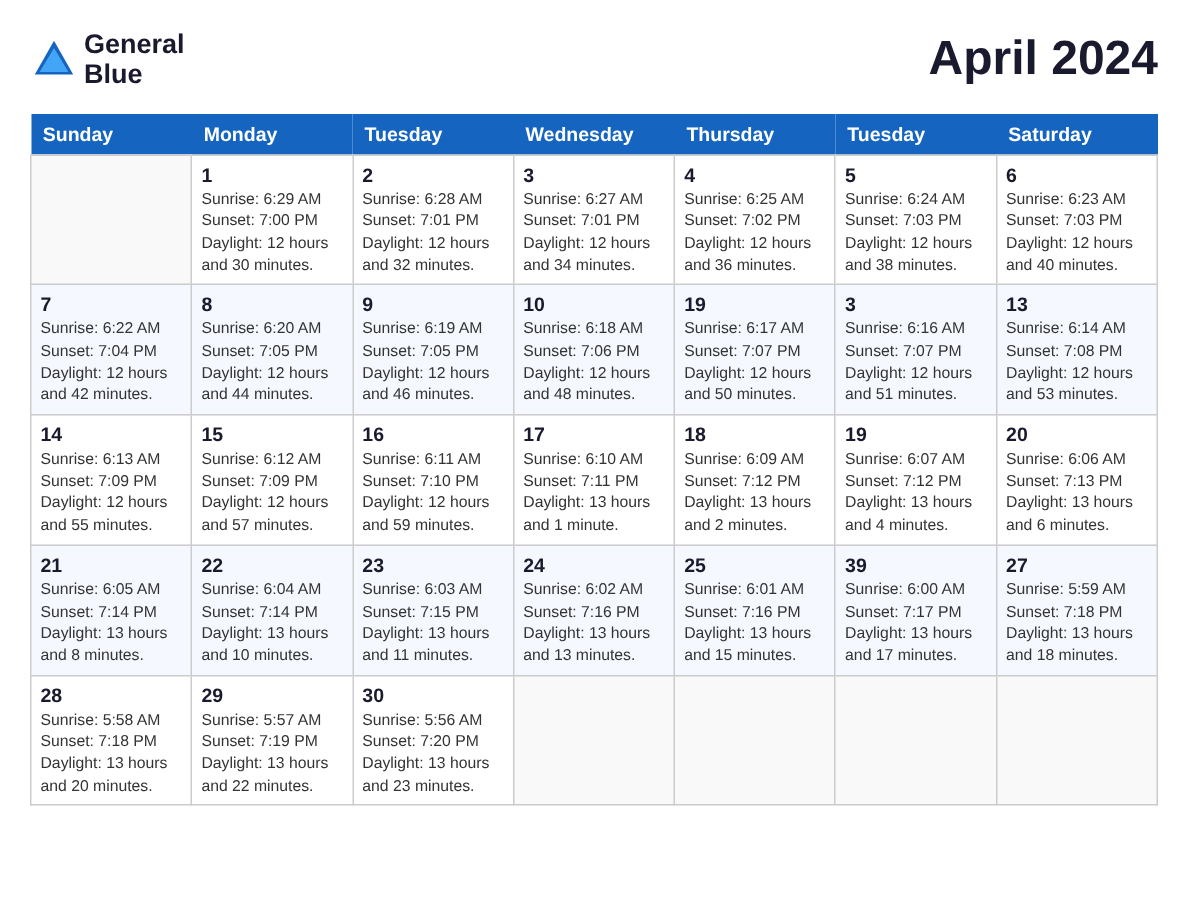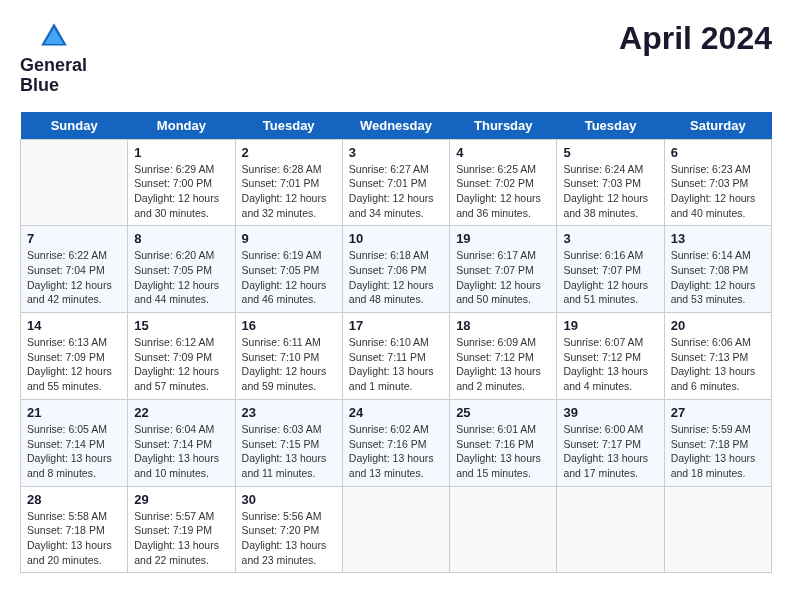--- a/index.html
+++ b/index.html
@@ -13,21 +13,20 @@
     .header {
       display: flex;
       justify-content: space-between;
       align-items: flex-start;
       margin-bottom: 16px;
     }
     .logo {
       display: flex;
       align-items: center;
       gap: 4px;
-      flex-direction: column;
     }
     .logo-text {
       font-size: 18px;
       font-weight: bold;
       color: #1a1a2e;
       line-height: 1.1;
     }
     .logo-text span {
       display: block;
     }
@@ -49,21 +48,21 @@
     }
     table {
       width: 100%;
       border-collapse: collapse;
       font-size: 11px;
     }
     th {
       background: #1565c0;
       color: #fff;
       padding: 6px 8px;
-      text-align: center;
+      text-align: left;
       font-size: 13px;
       font-weight: bold;
     }
     td {
       border: 1px solid #ccc;
       vertical-align: top;
       padding: 5px 6px;
       height: 80px;
       width: 107px;
     }

